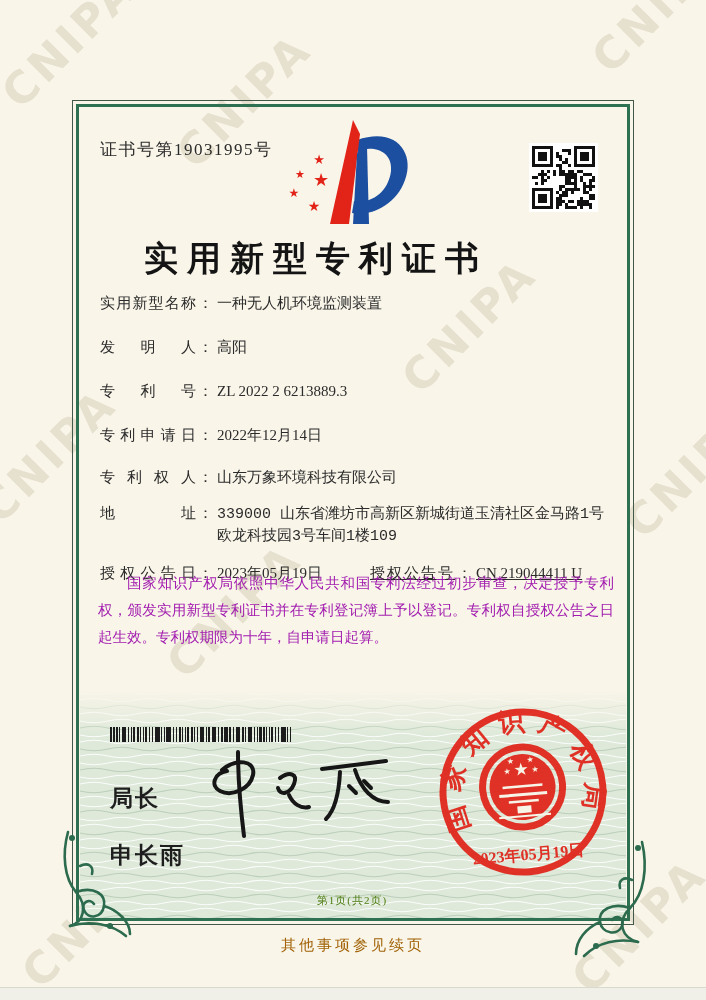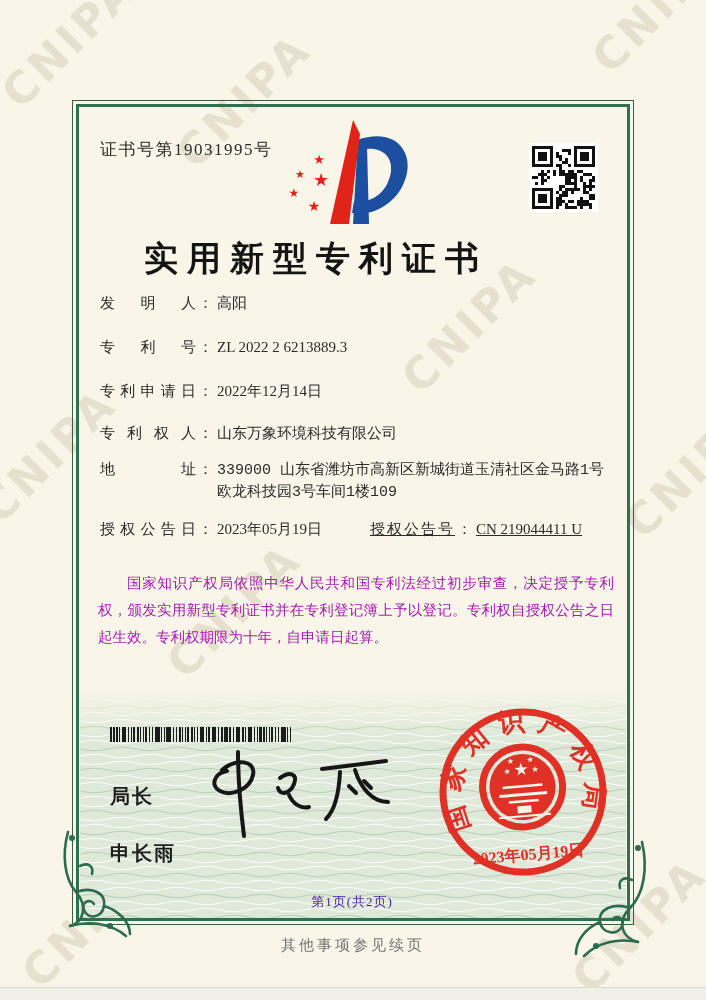--- a/index.html
+++ b/index.html
@@ -57,33 +57,33 @@
   .barcode{
     position:absolute; left:110px; top:727px; width:181px; height:15px; z-index:5;
     background:
       repeating-linear-gradient(90deg,#1c1c1c 0 1.5px,transparent 1.5px 3px),
       repeating-linear-gradient(90deg,#1c1c1c 0 1px,transparent 1px 7px),
       repeating-linear-gradient(90deg,#1c1c1c 0 2px,transparent 2px 11.5px);
   }
   .sig-title,.sig-name{
     position:absolute; left:110px; z-index:5;
     font-family:"Liberation Sans","DejaVu Sans",sans-serif; font-weight:700;
-    font-size:20px; color:#1e1e1e; letter-spacing:2px;
+    font-size:23px; color:#1e1e1e; letter-spacing:2px;
   }
   .sig-title{top:783px;} .sig-name{top:812px;margin-top:28px;}
   .signature{position:absolute; left:192px; top:744px; z-index:5;}
   .seal{position:absolute; left:434px; top:703px; width:178px; height:178px;
         transform:rotate(-5deg); z-index:6;}
   .footer-page{
     position:absolute; left:72px; top:893px; width:560px; text-align:center;
-    font-size:13px; color:#4c1d95; z-index:5; letter-spacing:1px;
+    font-size:11px; color:#4d7c0f; z-index:5; letter-spacing:1px;
   }
   .footer-note{
     position:absolute; left:0; top:936px; width:706px; text-align:center;
-    font-size:15px; color:#737373; letter-spacing:3px; z-index:5;
+    font-size:15px; color:#a16207; letter-spacing:3px; z-index:5;
   }
   .page-edge{position:absolute; left:0; bottom:0; width:706px; height:12px;
     background:#f0f0e9; border-top:1px solid #d9d9cd; z-index:7;}
 </style>
 </head>
 <body>
 
 <div class="page">
 
   <div id="wm-layer">
@@ -312,20 +312,23 @@
       <rect x="39" y="60" width="3" height="3" fill="#111"></rect>
       <rect x="42" y="60" width="3" height="3" fill="#111"></rect>
       <rect x="48" y="60" width="3" height="3" fill="#111"></rect>
       <rect x="57" y="60" width="3" height="3" fill="#111"></rect>
     </svg>
 
   <div class="title">实用新型专利证书</div>
 
   <div class="fields">
     <div class="frow">
+      <span class="flabel">实用新型名称</span><span class="fcolon">：</span><span class="fvalue">一种无人机环境监测装置</span>
+    </div>
+    <div class="frow">
       <span class="flabel">发明人</span><span class="fcolon">：</span><span class="fvalue">高阳</span>
     </div>
     <div class="frow">
       <span class="flabel">专利号</span><span class="fcolon">：</span><span class="fvalue">ZL 2022 2 6213889.3</span>
     </div>
     <div class="frow">
       <span class="flabel">专利申请日</span><span class="fcolon">：</span><span class="fvalue">2022年12月14日</span>
     </div>
     <div class="frow tight">
       <span class="flabel">专利权人</span><span class="fcolon">：</span><span class="fvalue">山东万象环境科技有限公司</span>

